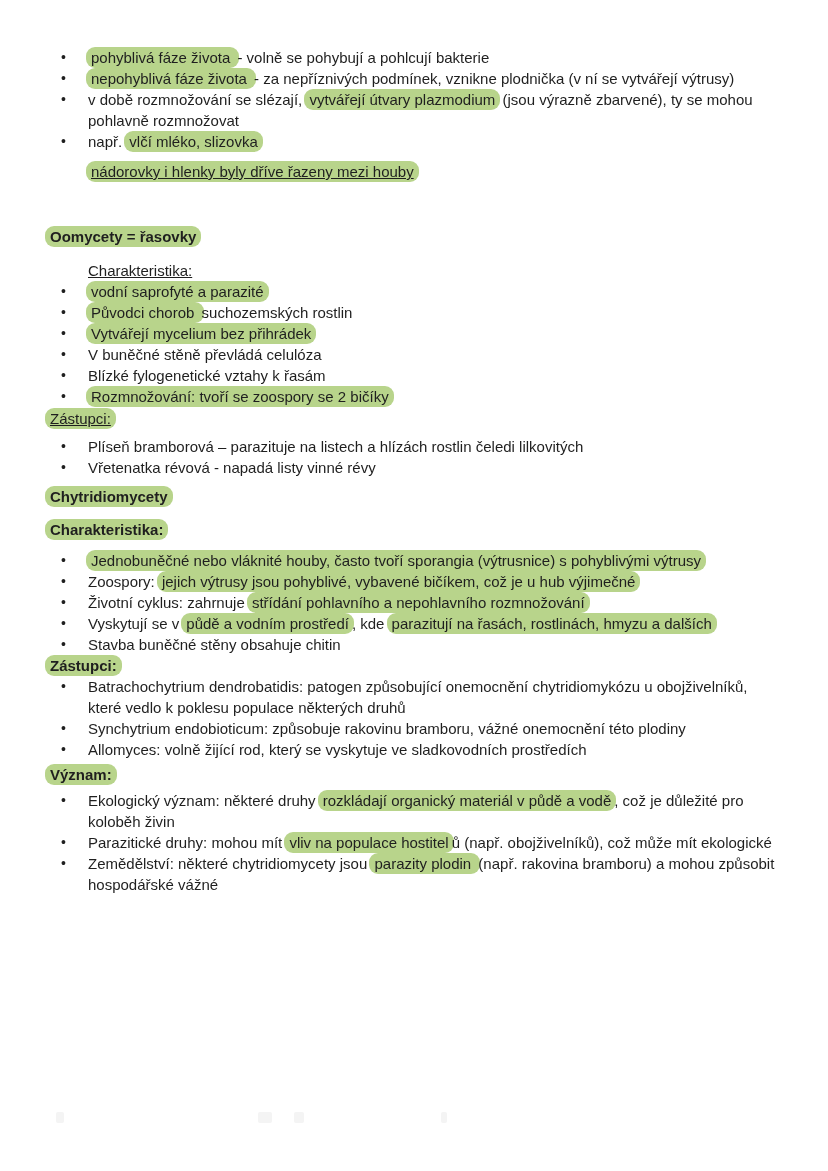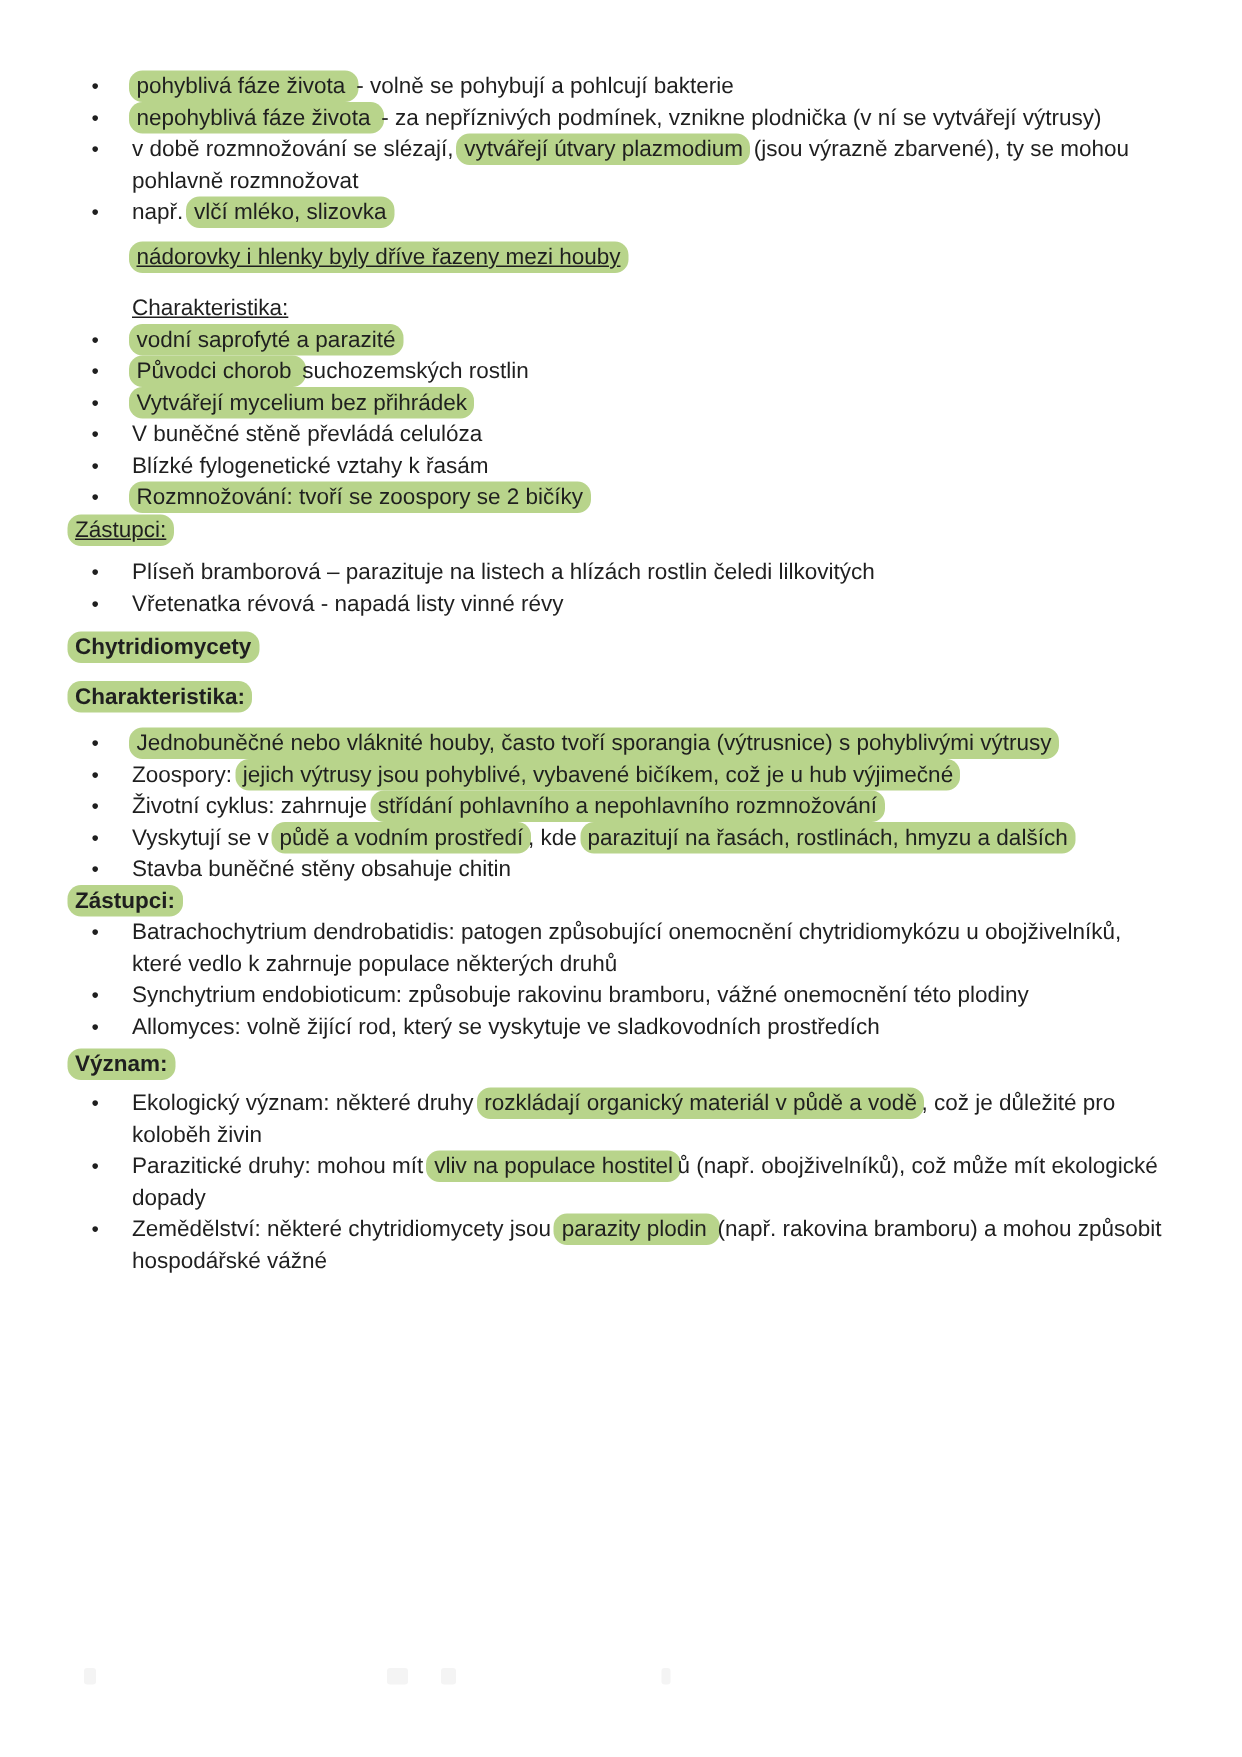--- a/index.html
+++ b/index.html
@@ -94,20 +94,23 @@
         <div class="item" data-name="list-item">
           <span class="marker" data-name="bullet-icon">•</span>
           <div class="content" data-name="list-item-text">
             <div class="line" data-name="text-line"><span class="" data-name="text-run">např. </span><span class="hl " data-name="highlighted-text">vlčí mléko, slizovka</span></div>
           </div>
         </div>
       </div>
       <div class="block para indent" data-name="note-slime-molds">
         <div class="line" data-name="text-line"><span class="hl " data-name="highlighted-text">nádorovky i hlenky byly dříve řazeny mezi houby</span></div>
       </div>
+      <div class="block heading" data-name="heading-oomycety">
+        <div class="line" data-name="text-line"><span class="hl b " data-name="highlighted-text">Oomycety = řasovky</span></div>
+      </div>
       <div class="block para indent" data-name="subheading-oomycety-charakteristika">
         <div class="line" data-name="text-line"><span class="u " data-name="text-run">Charakteristika:</span></div>
       </div>
       <div class="block list" data-name="oomycety-characteristics-list">
         <div class="item" data-name="list-item">
           <span class="marker" data-name="bullet-icon">•</span>
           <div class="content" data-name="list-item-text">
             <div class="line" data-name="text-line"><span class="hl " data-name="highlighted-text">vodní saprofyté a parazité</span></div>
           </div>
         </div>
@@ -198,21 +201,21 @@
         </div>
       </div>
       <div class="block heading" data-name="subheading-chytrid-zastupci">
         <div class="line" data-name="text-line"><span class="hl b " data-name="highlighted-text">Zástupci:</span></div>
       </div>
       <div class="block list" data-name="chytrid-representatives-list">
         <div class="item" data-name="list-item">
           <span class="marker" data-name="bullet-icon">•</span>
           <div class="content" data-name="list-item-text">
             <div class="line" data-name="text-line"><span class="" data-name="text-run">Batrachochytrium dendrobatidis: patogen způsobující onemocnění chytridiomykózu u obojživelníků,</span></div>
-            <div class="line" data-name="text-line"><span class="" data-name="text-run">které vedlo k zahrnuje populace některých druhů</span></div>
+            <div class="line" data-name="text-line"><span class="" data-name="text-run">které vedlo k poklesu populace některých druhů</span></div>
           </div>
         </div>
         <div class="item" data-name="list-item">
           <span class="marker" data-name="bullet-icon">•</span>
           <div class="content" data-name="list-item-text">
             <div class="line" data-name="text-line"><span class="" data-name="text-run">Synchytrium endobioticum: způsobuje rakovinu bramboru, vážné onemocnění této plodiny</span></div>
           </div>
         </div>
         <div class="item" data-name="list-item">
           <span class="marker" data-name="bullet-icon">•</span>
@@ -229,21 +232,20 @@
           <span class="marker" data-name="bullet-icon">•</span>
           <div class="content" data-name="list-item-text">
             <div class="line" data-name="text-line"><span class="" data-name="text-run">Ekologický význam: některé druhy </span><span class="hl " data-name="highlighted-text">rozkládají organický materiál v půdě a vodě</span><span class="" data-name="text-run">, což je důležité pro</span></div>
             <div class="line" data-name="text-line"><span class="" data-name="text-run">koloběh živin</span></div>
           </div>
         </div>
         <div class="item" data-name="list-item">
           <span class="marker" data-name="bullet-icon">•</span>
           <div class="content" data-name="list-item-text">
             <div class="line" data-name="text-line"><span class="" data-name="text-run">Parazitické druhy: mohou mít </span><span class="hl " data-name="highlighted-text">vliv na populace hostitel</span><span class="" data-name="text-run">ů (např. obojživelníků), což může mít ekologické</span></div>
-            <div class="line" data-name="text-line"><span class="" data-name="text-run">dopady</span></div>
           </div>
         </div>
         <div class="item" data-name="list-item">
           <span class="marker" data-name="bullet-icon">•</span>
           <div class="content" data-name="list-item-text">
             <div class="line" data-name="text-line"><span class="" data-name="text-run">Zemědělství: některé chytridiomycety jsou </span><span class="hl " data-name="highlighted-text">parazity plodin </span><span class="" data-name="text-run">(např. rakovina bramboru) a mohou způsobit</span></div>
             <div class="line" data-name="text-line"><span class="" data-name="text-run">hospodářské vážné</span></div>
           </div>
         </div>
       </div>

